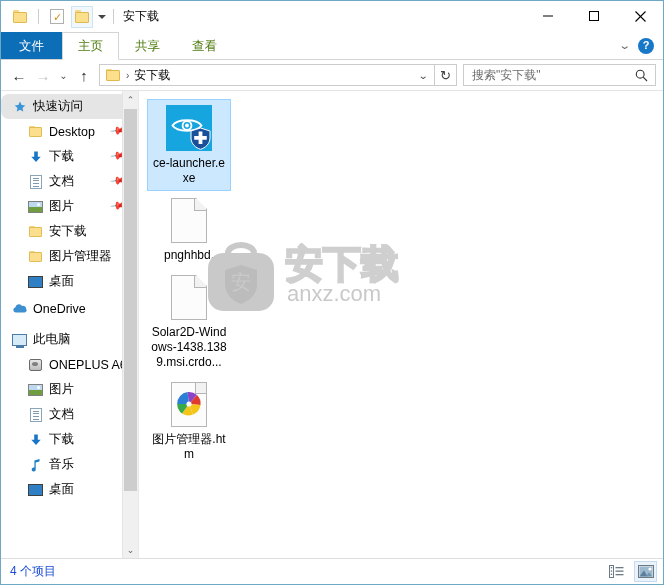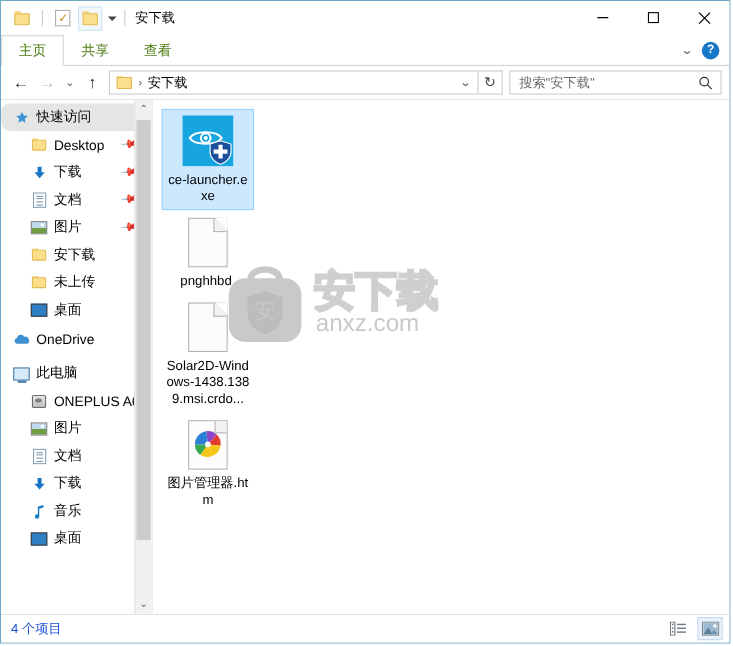--- a/index.html
+++ b/index.html
@@ -568,20 +568,21 @@
       <div class="wc close">
         <svg width="13" height="13" viewBox="0 0 13 13">
             <line x1="1.5" y1="1.5" x2="11.5" y2="11.5" stroke="currentColor" stroke-width="1.1"></line>
             <line x1="11.5" y1="1.5" x2="1.5" y2="11.5" stroke="currentColor" stroke-width="1.1"></line>
           </svg>
       </div>
     </div>
   </div>
 
   <div class="ribbon">
+    <div class="tab file">文件</div>
     <div class="tab sel">主页</div>
     <div class="tab">共享</div>
     <div class="tab">查看</div>
     <div class="ribbon-right">
       <span class="chev">⌄</span>
       <span class="help-ico">?</span>
     </div>
   </div>
 
   <div class="addrbar">
@@ -657,27 +658,27 @@
           <span class="pin">📌</span>
         </div>
 
         <div class="nav-item indent1">
           <span class="ni-ico">
               <span class="ic-folder"></span>
             </span>
           <span class="lbl">安下载</span>
         </div>
 
-
         <div class="nav-item indent1">
           <span class="ni-ico">
               <span class="ic-folder"></span>
             </span>
-          <span class="lbl">未上传</span>
-        </div>
+          <span class="lbl">图片管理器</span>
+        </div>
+
 
         <div class="nav-item indent1">
           <span class="ni-ico">
               <span class="ic-desktop"></span>
             </span>
           <span class="lbl">桌面</span>
         </div>
 
         <div class="nav-item" style="margin-top:2px">
           <span class="ni-ico">

